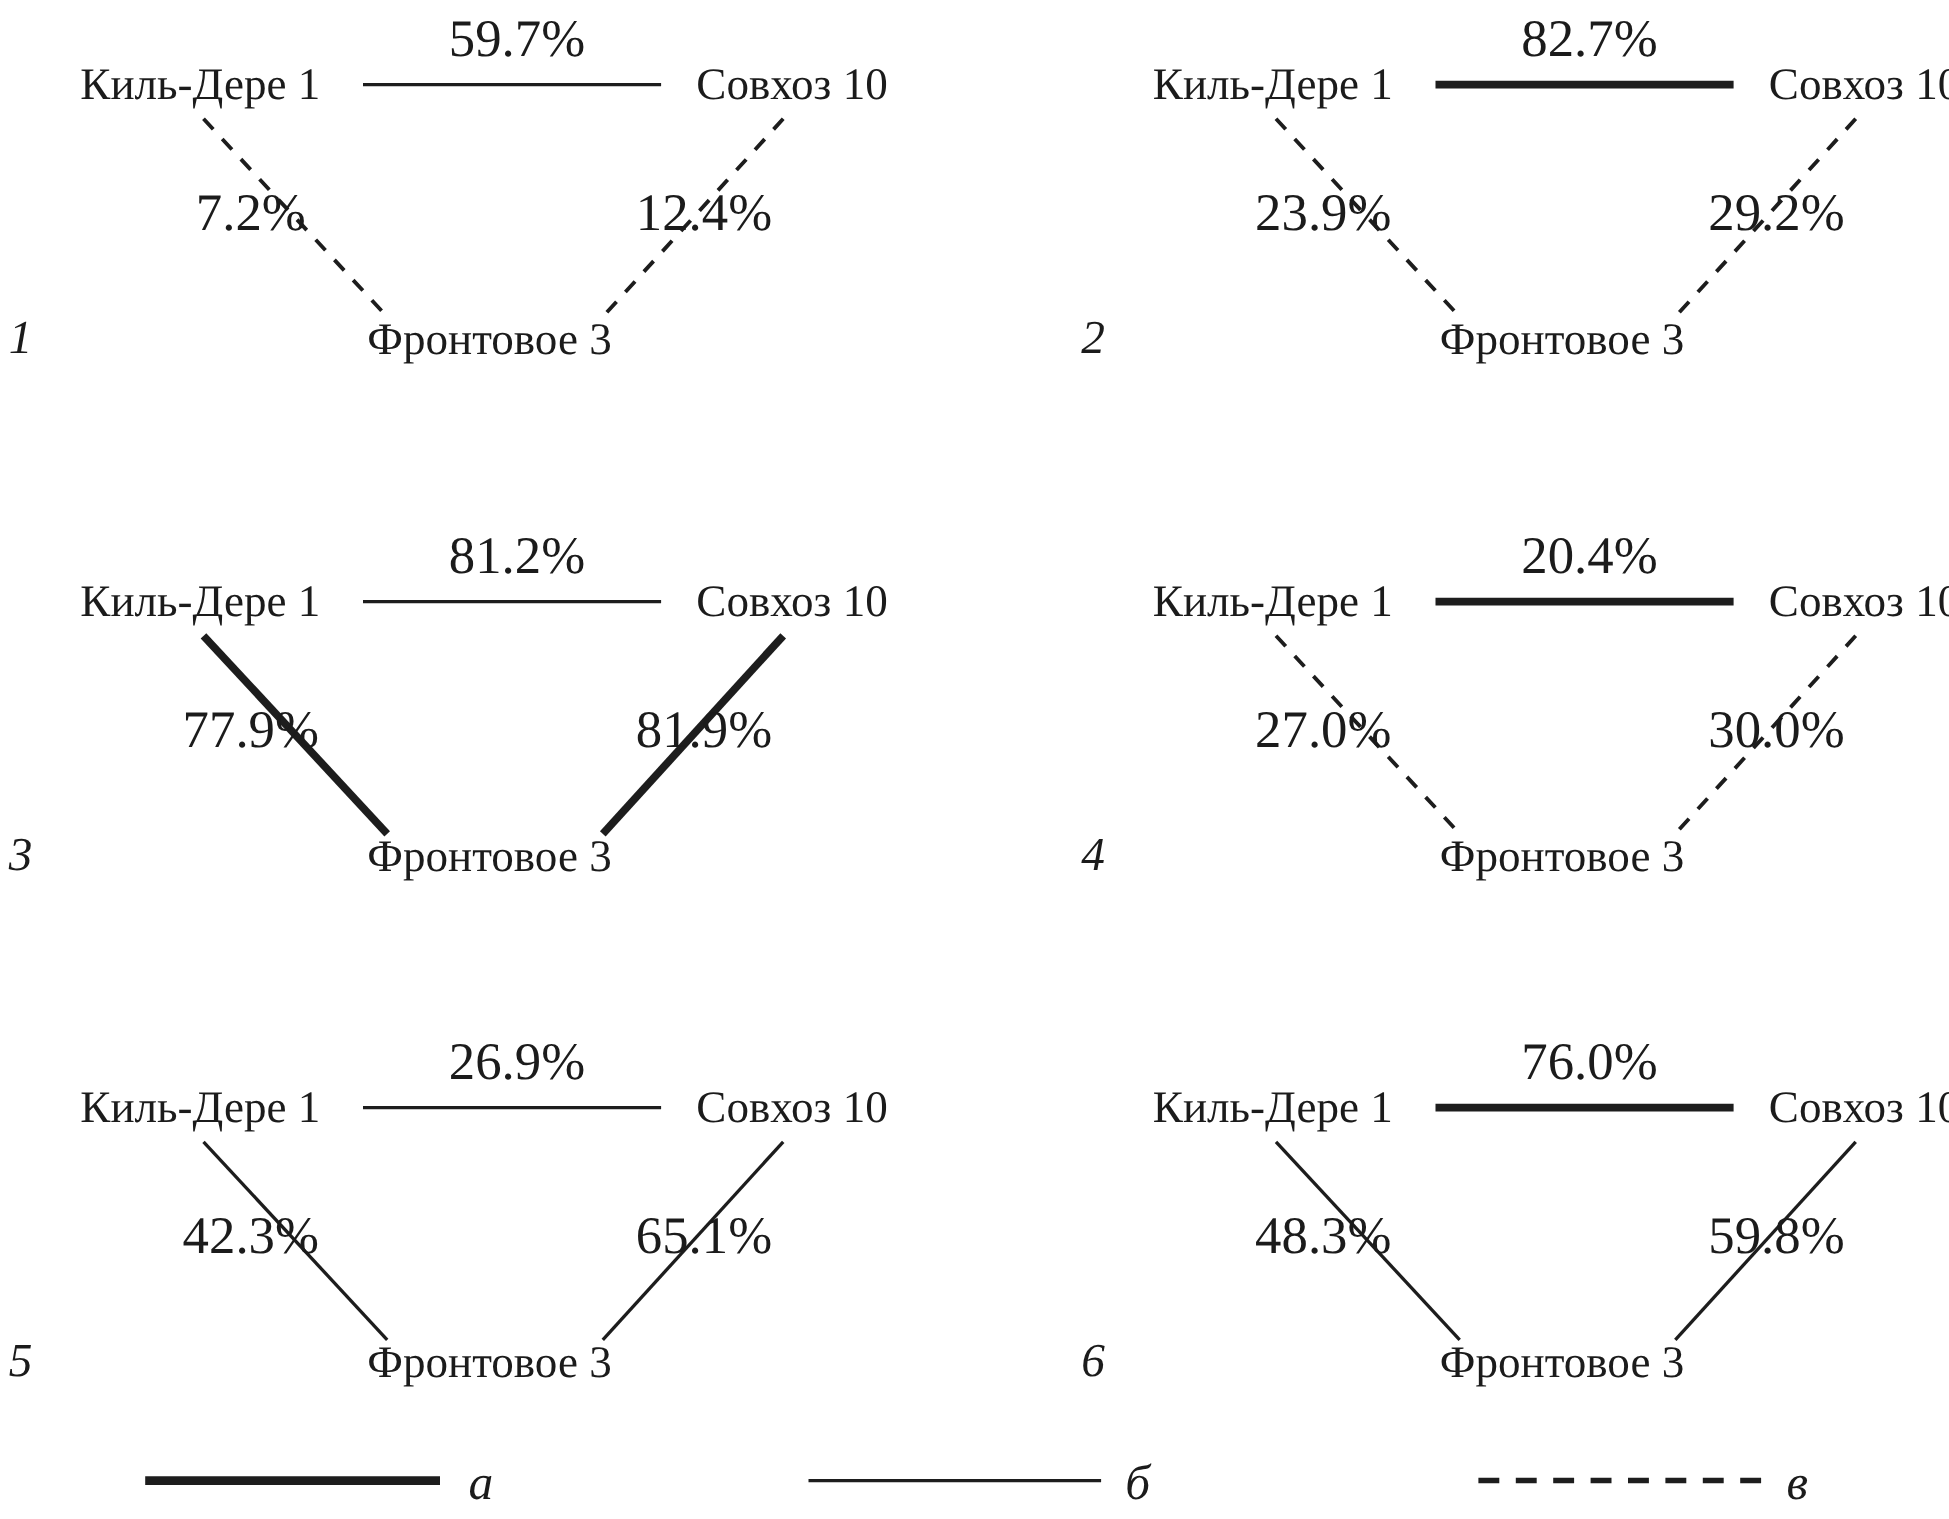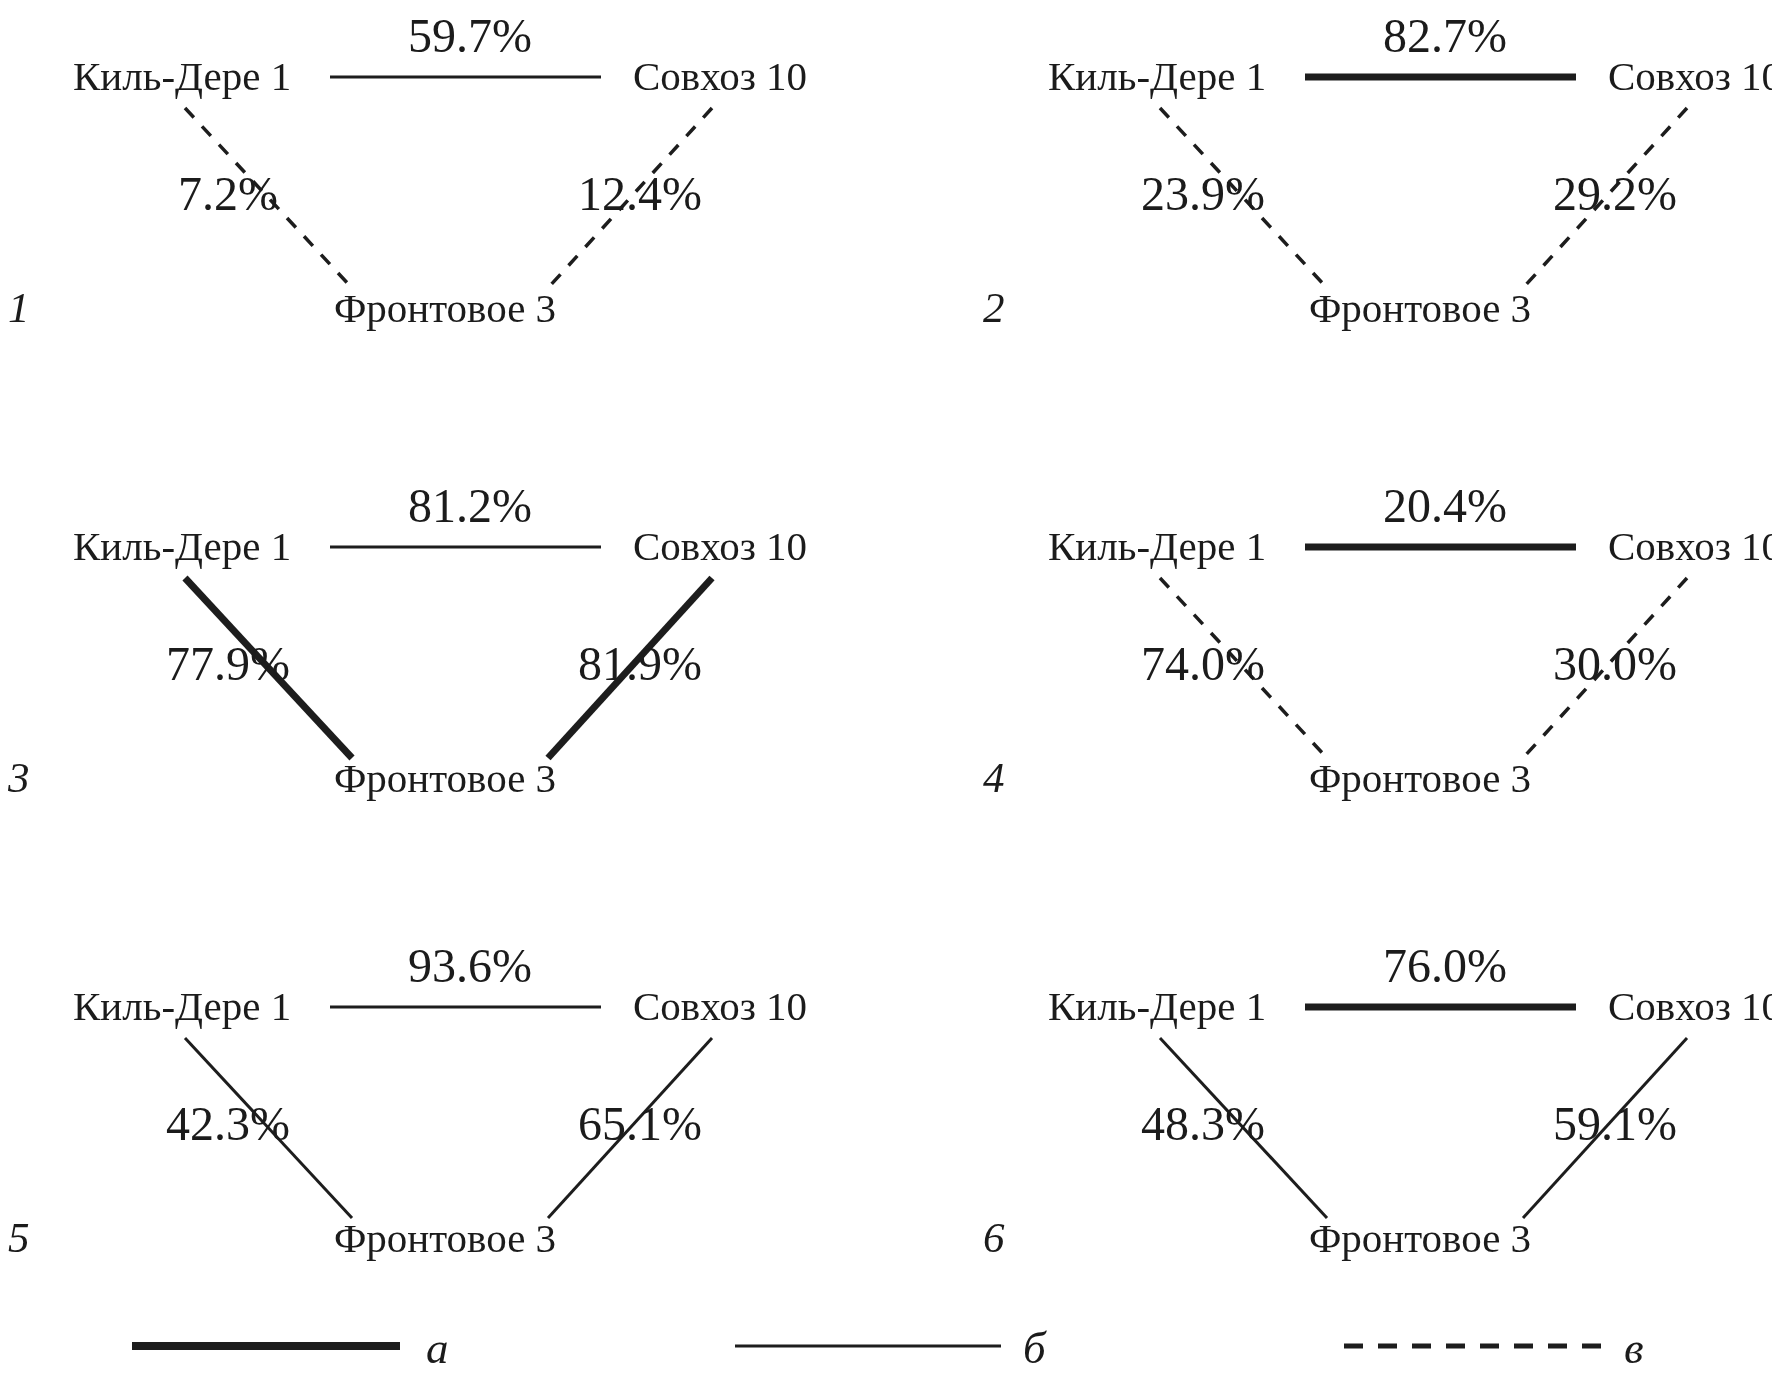--- a/index.html
+++ b/index.html
@@ -112,50 +112,50 @@
       <span class="lbl node node-bottom">Фронтовое 3</span>
     </div>
       <div class="cell" style="left: 975px; top: 470px;">
       <svg class="edges" width="820" height="350">
         <line class="edge edge-top stroke-thick" x1="330" y1="77" x2="601" y2="77"></line>
         <line class="edge edge-left stroke-dashed" x1="185" y1="108" x2="352" y2="288"></line>
         <line class="edge edge-right stroke-dashed" x1="712" y1="108" x2="548" y2="288"></line>
       </svg>
       <span class="lbl num">4</span>
       <span class="lbl pct pct-top">20.4%</span>
-      <span class="lbl pct pct-left">74.0%</span>
+      <span class="lbl pct pct-left">27.0%</span>
       <span class="lbl pct pct-right">30.0%</span>
       <span class="lbl node node-left">Киль-Дере 1</span>
       <span class="lbl node node-right">Совхоз 10</span>
       <span class="lbl node node-bottom">Фронтовое 3</span>
     </div>
       <div class="cell" style="left: 0px; top: 930px;">
       <svg class="edges" width="820" height="350">
         <line class="edge edge-top stroke-thin" x1="330" y1="77" x2="601" y2="77"></line>
         <line class="edge edge-left stroke-thin" x1="185" y1="108" x2="352" y2="288"></line>
         <line class="edge edge-right stroke-thin" x1="712" y1="108" x2="548" y2="288"></line>
       </svg>
       <span class="lbl num">5</span>
-      <span class="lbl pct pct-top">93.6%</span>
+      <span class="lbl pct pct-top">26.9%</span>
       <span class="lbl pct pct-left">42.3%</span>
       <span class="lbl pct pct-right">65.1%</span>
       <span class="lbl node node-left">Киль-Дере 1</span>
       <span class="lbl node node-right">Совхоз 10</span>
       <span class="lbl node node-bottom">Фронтовое 3</span>
     </div>
       <div class="cell" style="left: 975px; top: 930px;">
       <svg class="edges" width="820" height="350">
         <line class="edge edge-top stroke-thick" x1="330" y1="77" x2="601" y2="77"></line>
         <line class="edge edge-left stroke-thin" x1="185" y1="108" x2="352" y2="288"></line>
         <line class="edge edge-right stroke-thin" x1="712" y1="108" x2="548" y2="288"></line>
       </svg>
       <span class="lbl num">6</span>
       <span class="lbl pct pct-top">76.0%</span>
       <span class="lbl pct pct-left">48.3%</span>
-      <span class="lbl pct pct-right">59.1%</span>
+      <span class="lbl pct pct-right">59.8%</span>
       <span class="lbl node node-left">Киль-Дере 1</span>
       <span class="lbl node node-right">Совхоз 10</span>
       <span class="lbl node node-bottom">Фронтовое 3</span>
     </div>
     </div>
 
   <div>
     <div class="legend-item" style="left:132px; top:1338px;">
       <svg class="legend-line" width="270" height="16">
         <line class="edge lg-line lg-thick" x1="0" y1="8" x2="268" y2="8"></line>

